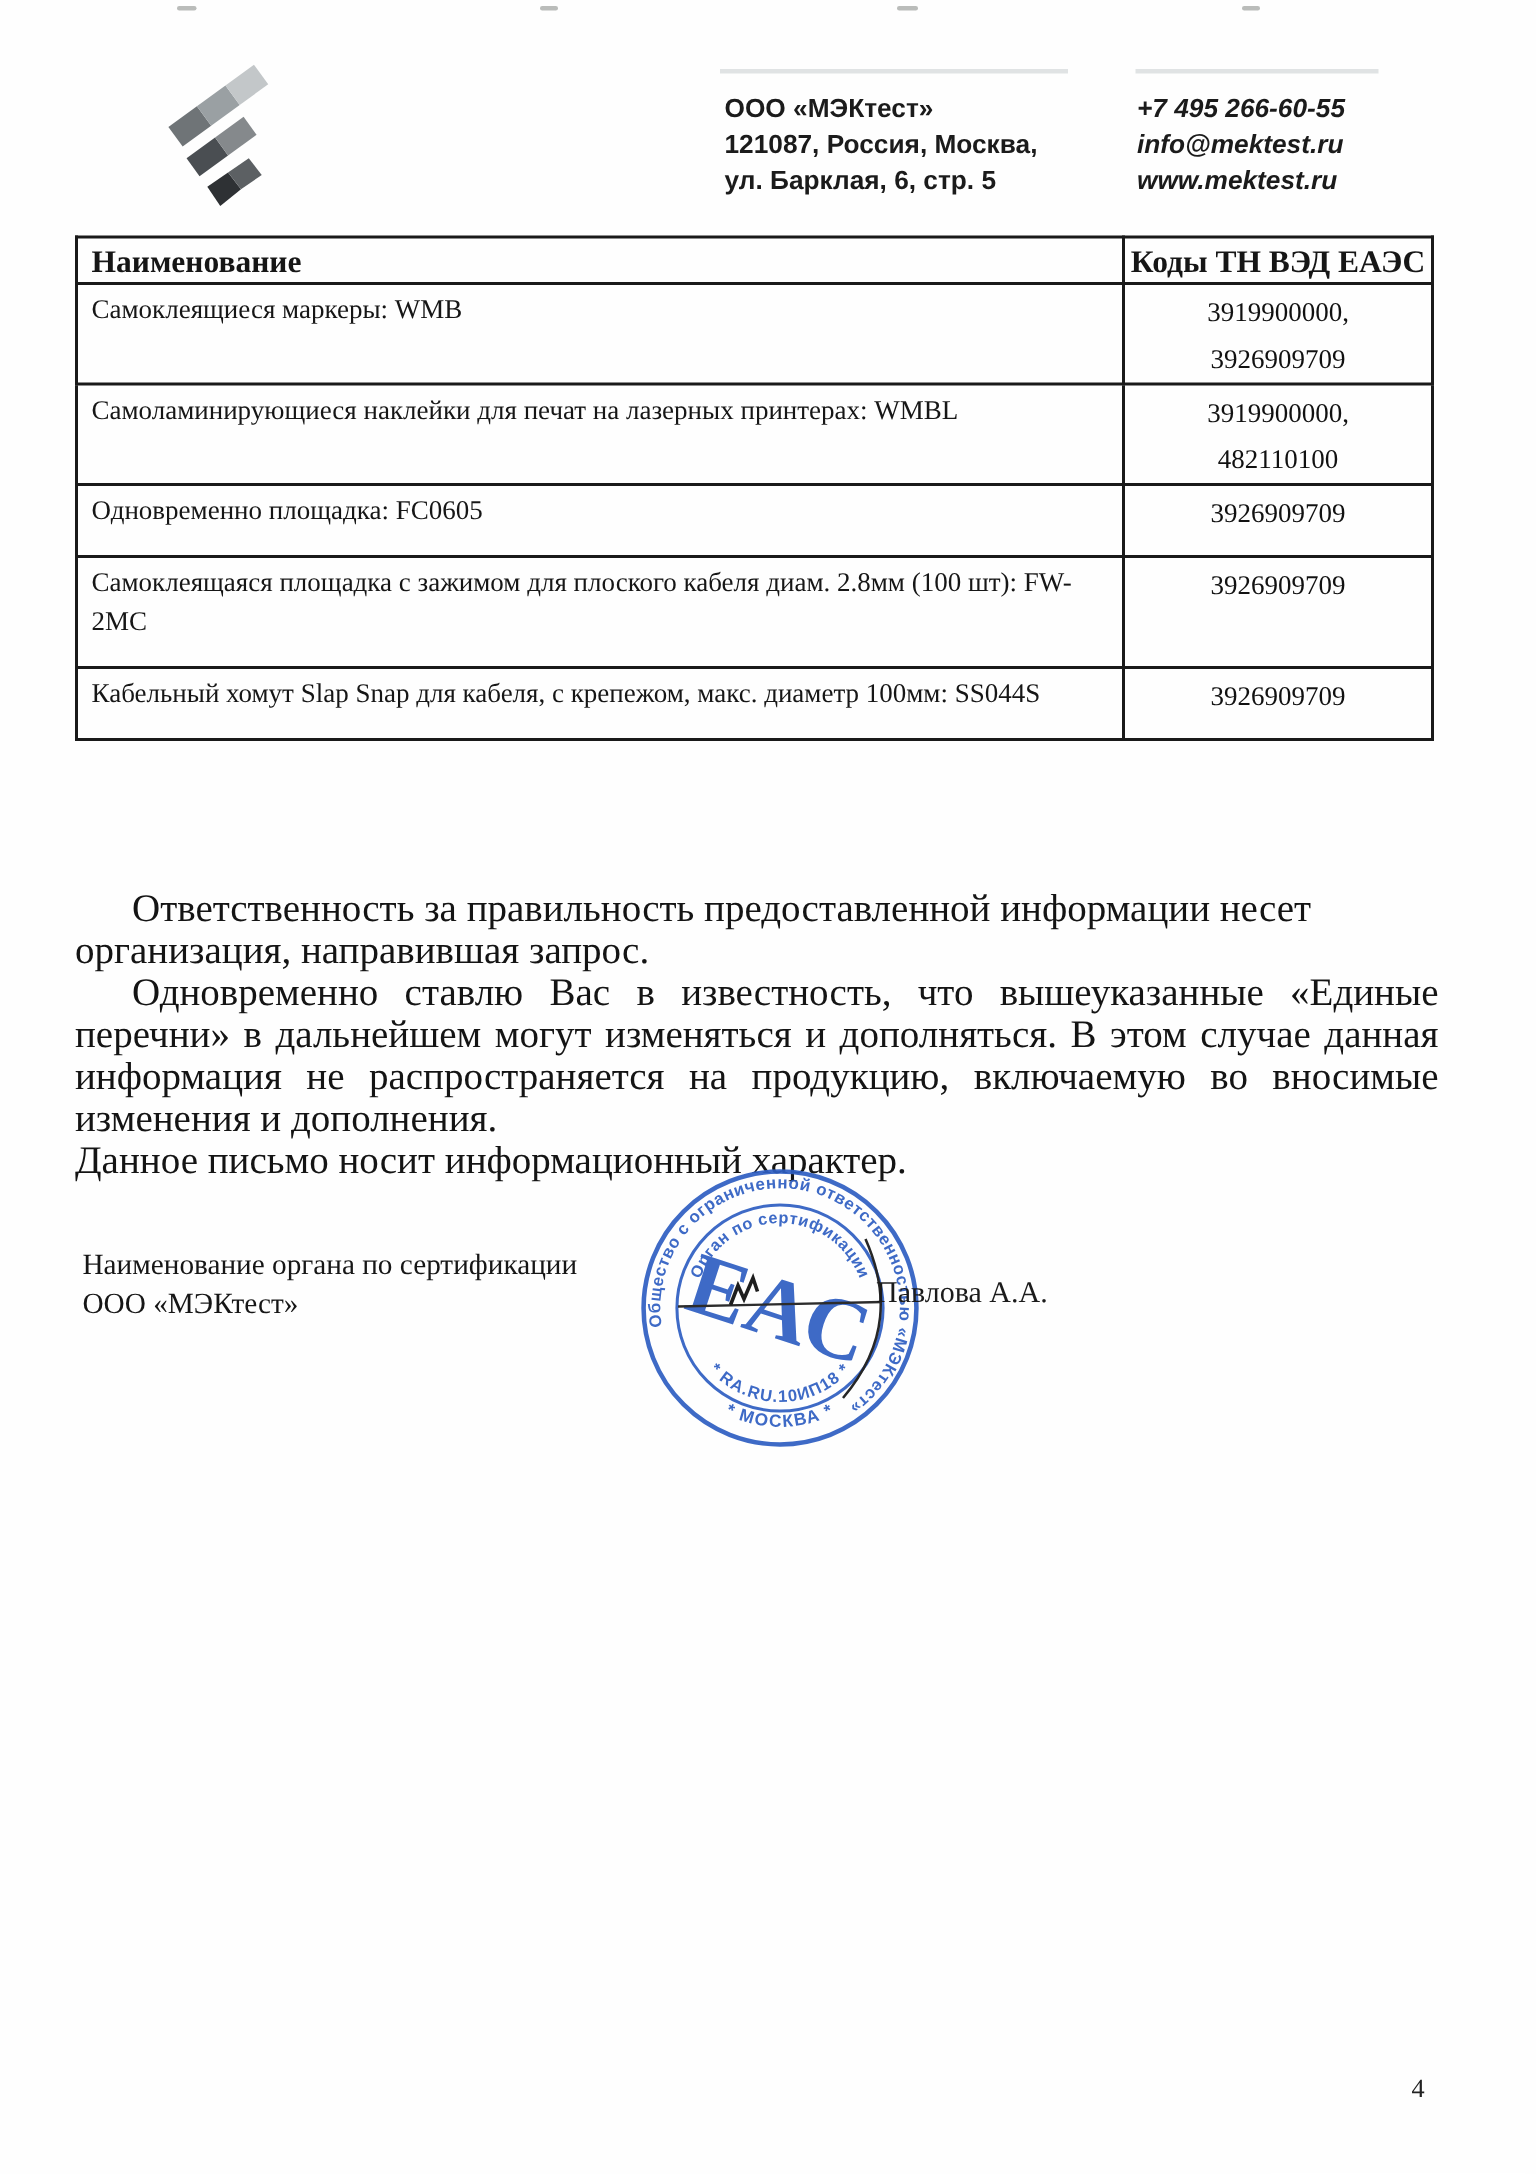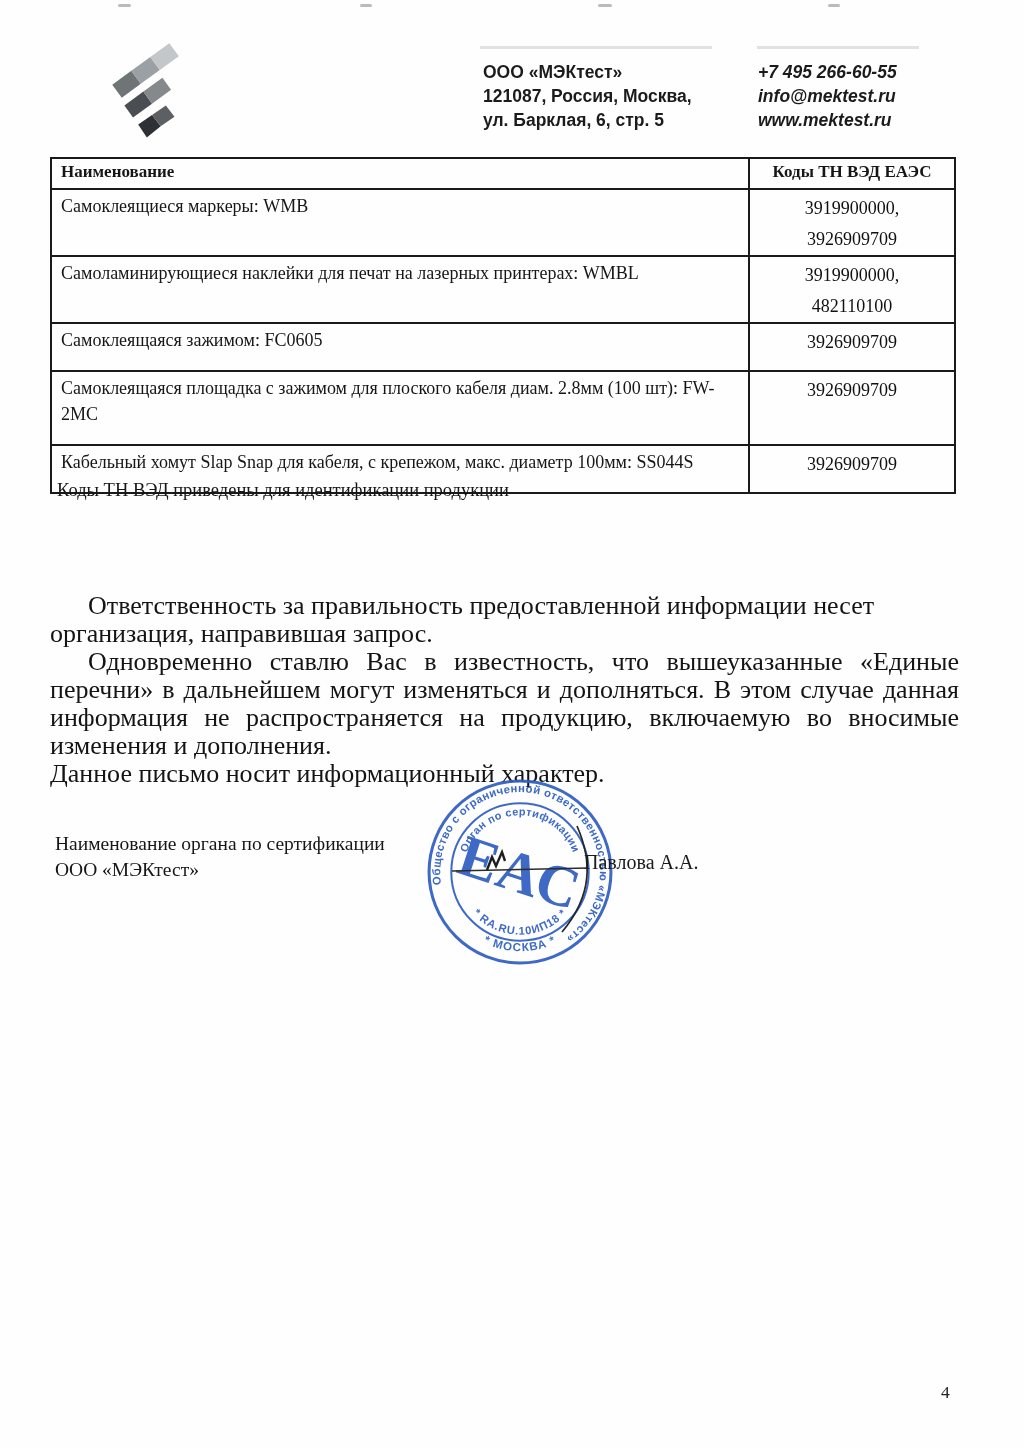--- a/index.html
+++ b/index.html
@@ -22,21 +22,21 @@
 
   .addr-block { position:absolute; top:60px; font-family:"Liberation Sans", sans-serif;
     font-weight:700; font-size:17.5px; line-height:24px; color:#1b1b1b; }
   .company-block { left:483px; }
   .contacts-block { left:758px;font-style:italic; }
 
   
   table.codes-table { position:absolute; left:50px; top:157px; width:904px;
     border-collapse:collapse; table-layout:fixed; }
   .codes-table td, .codes-table th { border:2px solid #1a1a1a; vertical-align:top; }
-  .codes-table th { font-size:17px; font-weight:700; text-align:left; padding:3px 8px 0 9px; }
+  .codes-table th { font-size:21px; font-weight:700; text-align:left; padding:3px 8px 0 9px; }
   .codes-table th.codes-head { text-align:center; padding:3px 2px 0 2px;border-radius:15px; }
   .codes-table td.name-cell { font-size:18px; line-height:26px; padding:3px 10px 17px 9px; }
   .codes-table td.codes-cell { text-align:center; font-size:18px; line-height:31px; padding-top:3px; color:#111; }
 
   
   .codes-note { position:absolute; left:57px; top:480px; font-size:18.5px; }
   .letter-text { position:absolute; left:50px; top:592px; width:909px; font-size:26px; line-height:28px; color:#141414; }
   .letter-text p.ind { text-indent:38px; }
   .letter-text p.just { text-align:justify; }
 
@@ -103,41 +103,40 @@
       </td>
     </tr>
     <tr style="height:58px">
       <td class="name-cell">Самоламинирующиеся наклейки для печат на лазерных принтерах: WMBL</td>
       <td class="codes-cell">
         <div>3919900000,</div>
         <div>482110100</div>
       </td>
     </tr>
     <tr style="height:32px">
-      <td class="name-cell">Самоклеящаяся зажимом: FC0605</td>
+      <td class="name-cell">Одновременно площадка: FC0605</td>
       <td class="codes-cell">
         <div>3926909709</div>
       </td>
     </tr>
     <tr style="height:55px">
       <td class="name-cell">Самоклеящаяся площадка с зажимом для плоского кабеля диам. 2.8мм (100 шт): FW-2MC</td>
       <td class="codes-cell">
         <div>3926909709</div>
       </td>
     </tr>
     <tr style="height:31px">
       <td class="name-cell">Кабельный хомут Slap Snap для кабеля, с крепежом, макс. диаметр 100мм: SS044S</td>
       <td class="codes-cell">
         <div>3926909709</div>
       </td>
     </tr>
   </tbody>
     </table>
 
-  <div class="codes-note">Коды ТН ВЭД приведены для идентификации продукции</div>
 
   <div class="letter-text">
     <p class="ind">Ответственность за правильность предоставленной информации несет организация, направившая запрос.</p>
     <p class="ind just">Одновременно ставлю Вас в известность, что вышеуказанные «Единые перечни» в дальнейшем могут изменяться и дополняться. В этом случае данная информация не распространяется на продукцию, включаемую во вносимые изменения и дополнения.</p>
     <p>Данное письмо носит информационный характер.</p>
   </div>
 
   <div class="sig-role">
     <div>Наименование органа по сертификации</div>
     <div>ООО «МЭКтест»</div>

